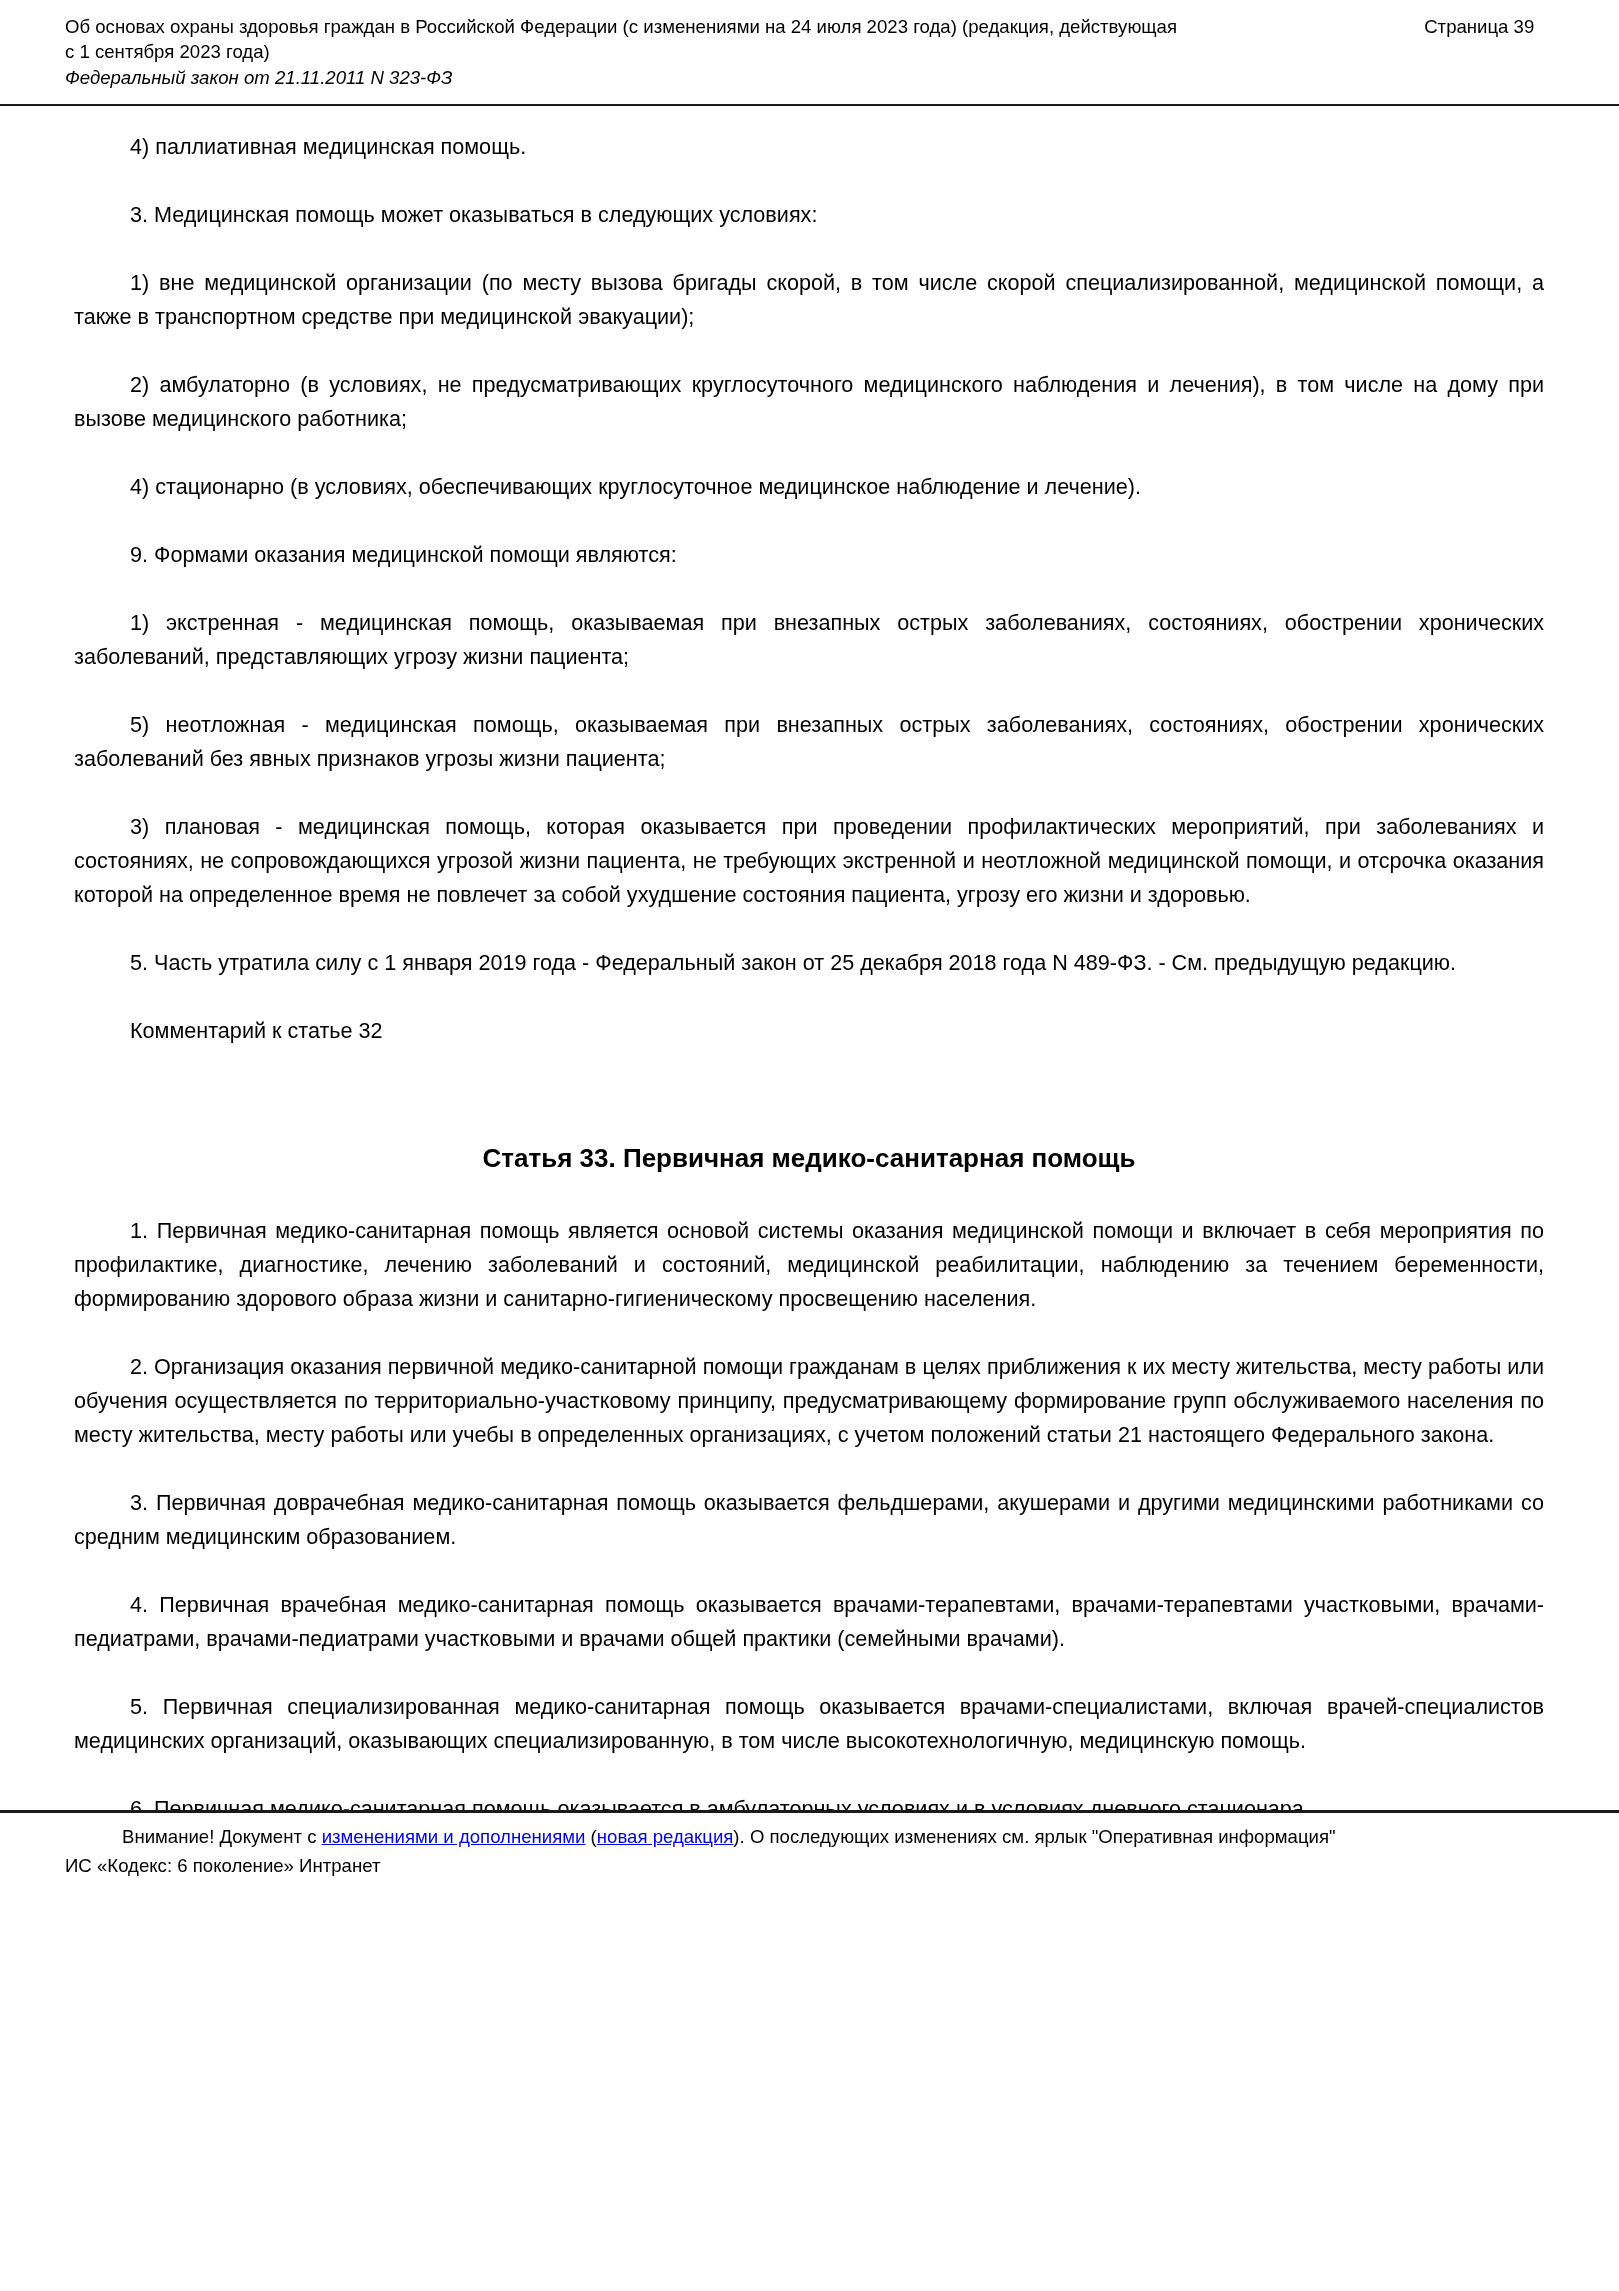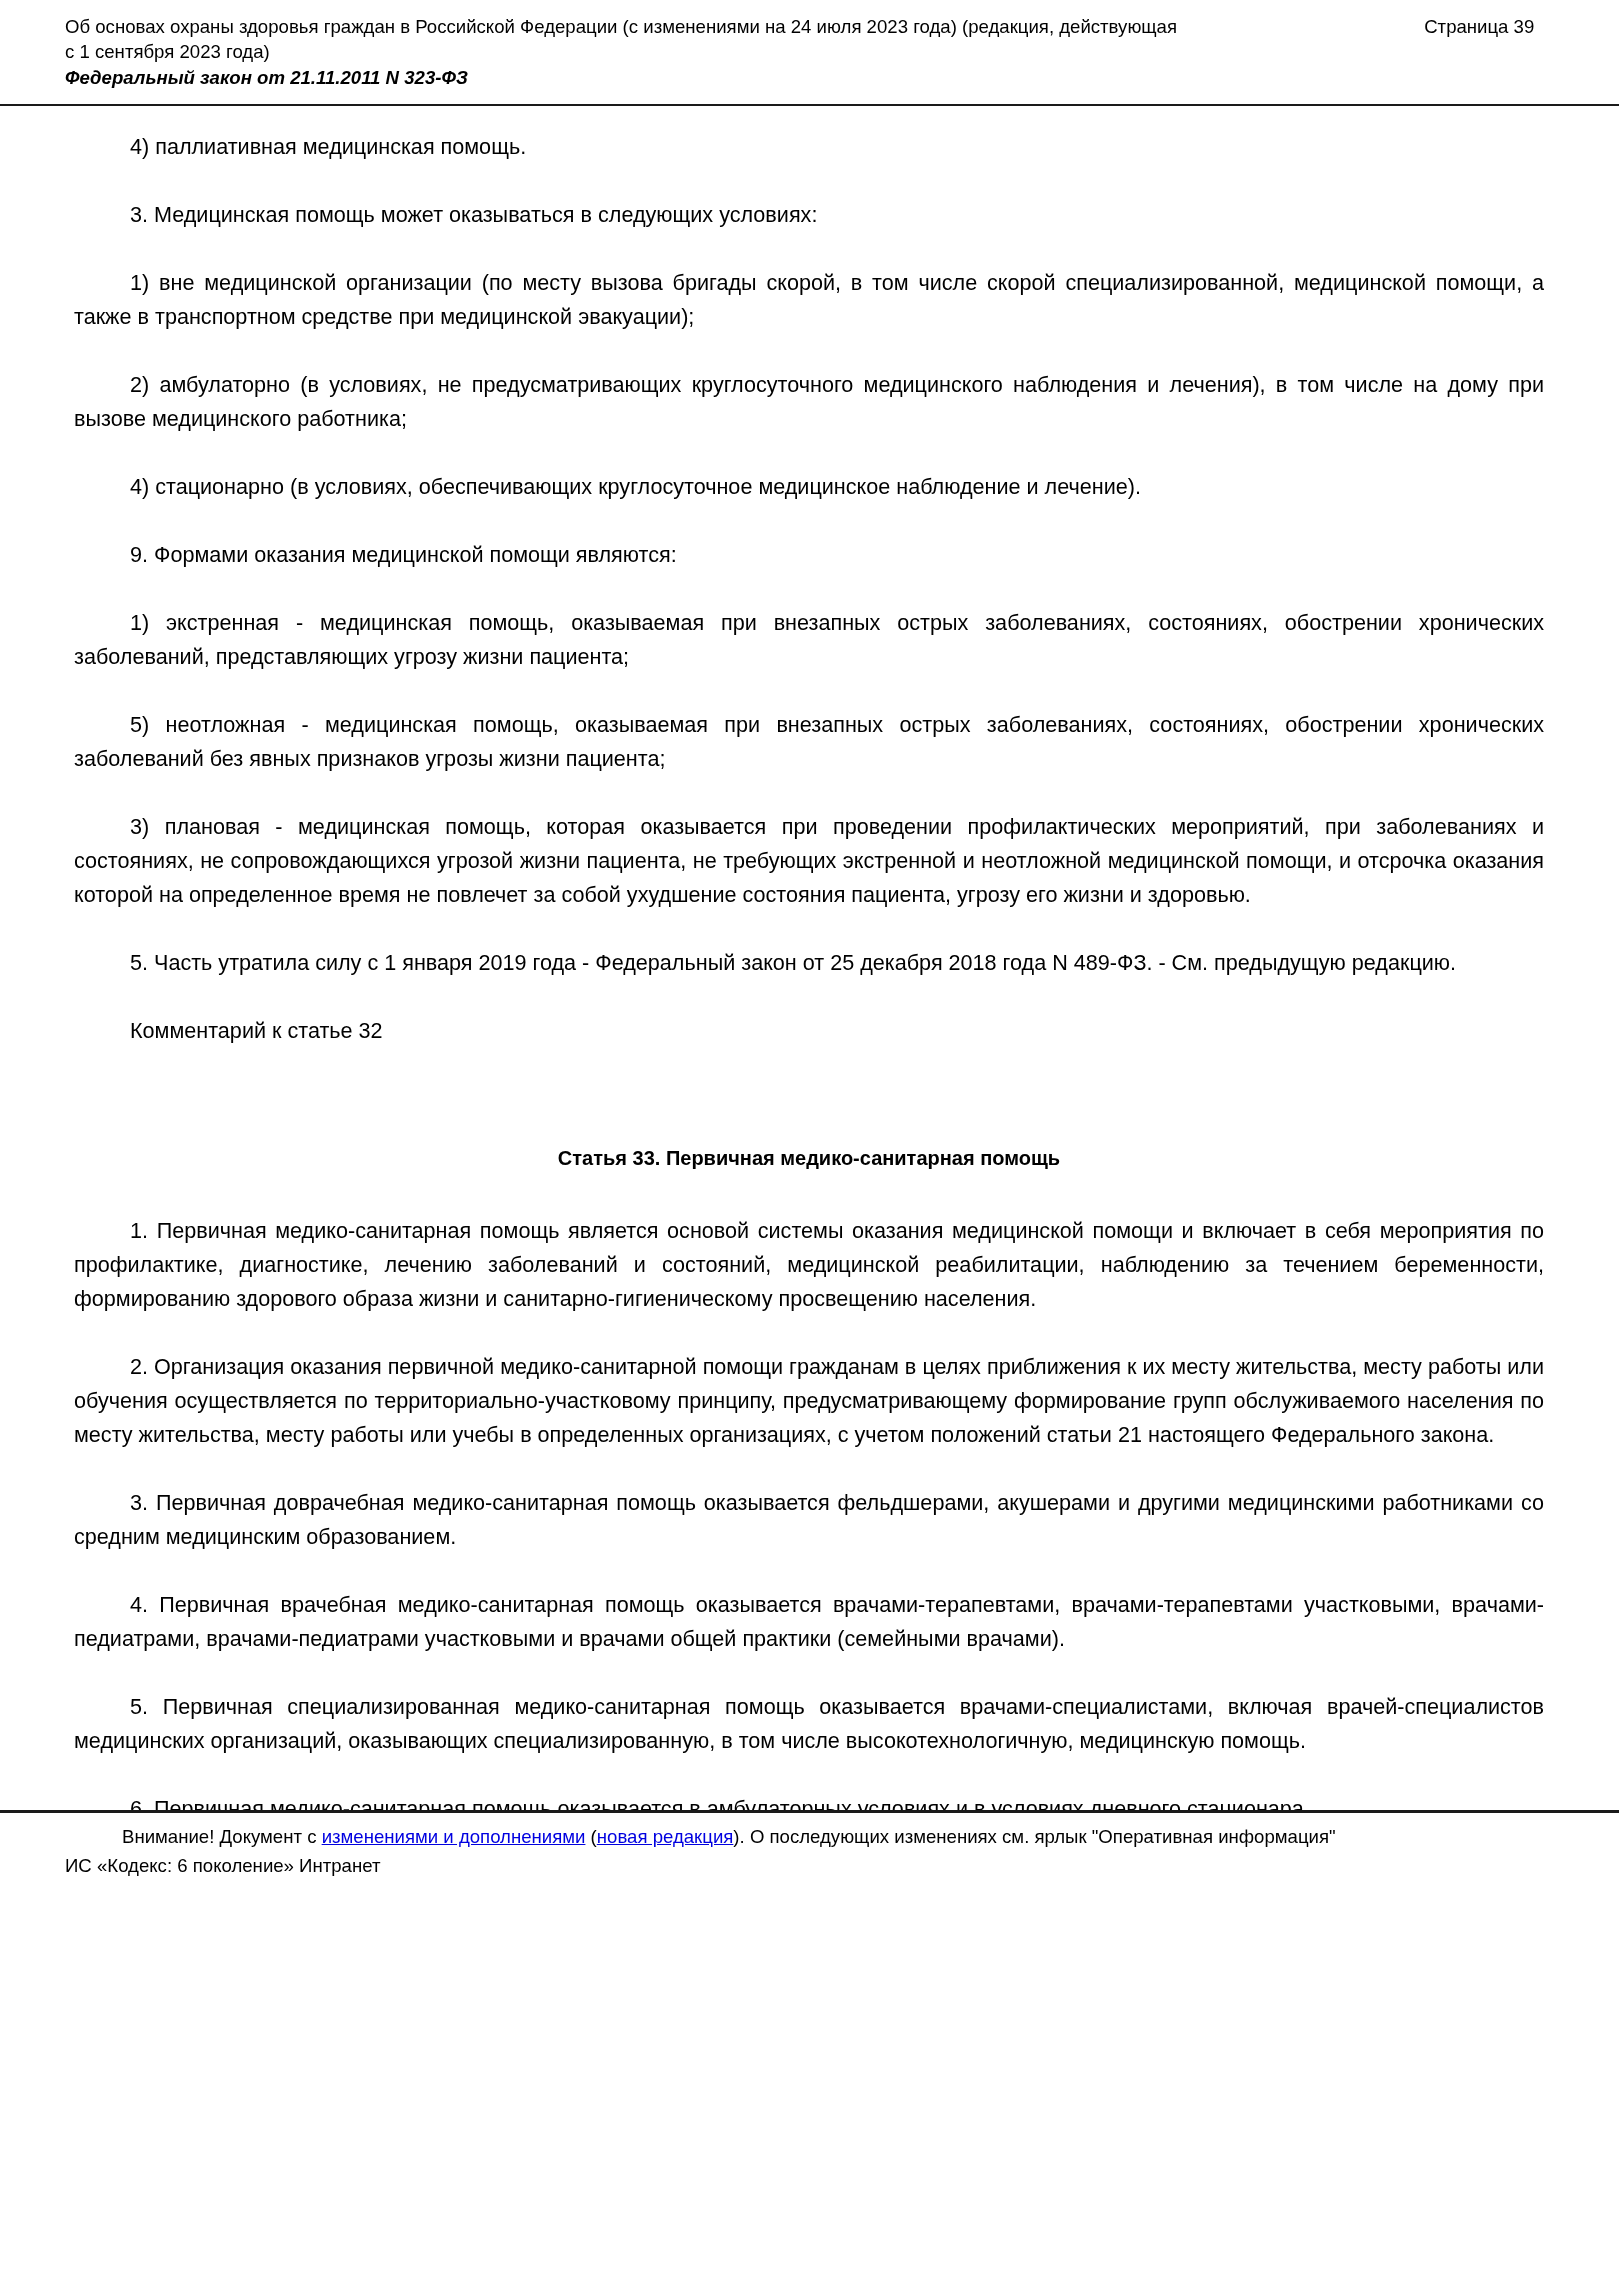--- a/index.html
+++ b/index.html
@@ -20,40 +20,40 @@
   .header {
     flex: 0 0 auto;
     padding: 13.7px 69px 13.7px 65px;
     font-size: 18.6px;
     line-height: 25.5px;
     display: flex;
     justify-content: space-between;
     align-items: flex-start;
   }
   .header-left { max-width: 1274px; }
-  .header-subtitle { font-style: italic; font-weight: bold; }
+  .header-subtitle { font-style: italic; }
   .header-page { white-space: nowrap; margin-left: 19.6px; margin-right: 15.7px; }
   .rule-top { flex: 0 0 auto; border-top: 2.9px solid #1a1a1a; }
   .rule-bottom { flex: 0 0 auto; border-top: 3.9px solid #1a1a1a; }
   
   .content {
     flex: 1 1 0;
     min-height: 0;
     overflow: hidden;
     padding: 24px 75px 0 74px;
     font-size: 21.6px;
     line-height: 34px;
     text-align: justify;
   }
   .content p {
     margin: 0 0 34px 0;
     text-indent: 56px;
   }
   .content h2 {
-    font-size: 20px;
+    font-size: 26px;
     line-height: 34px;
     font-weight: bold;
     text-align: center;
     text-indent: 0;
     margin: 93px 0 39px 0;
   }
   
   .footer {
     flex: 0 0 auto;
     padding: 8.8px 69px 11.8px 65px;

